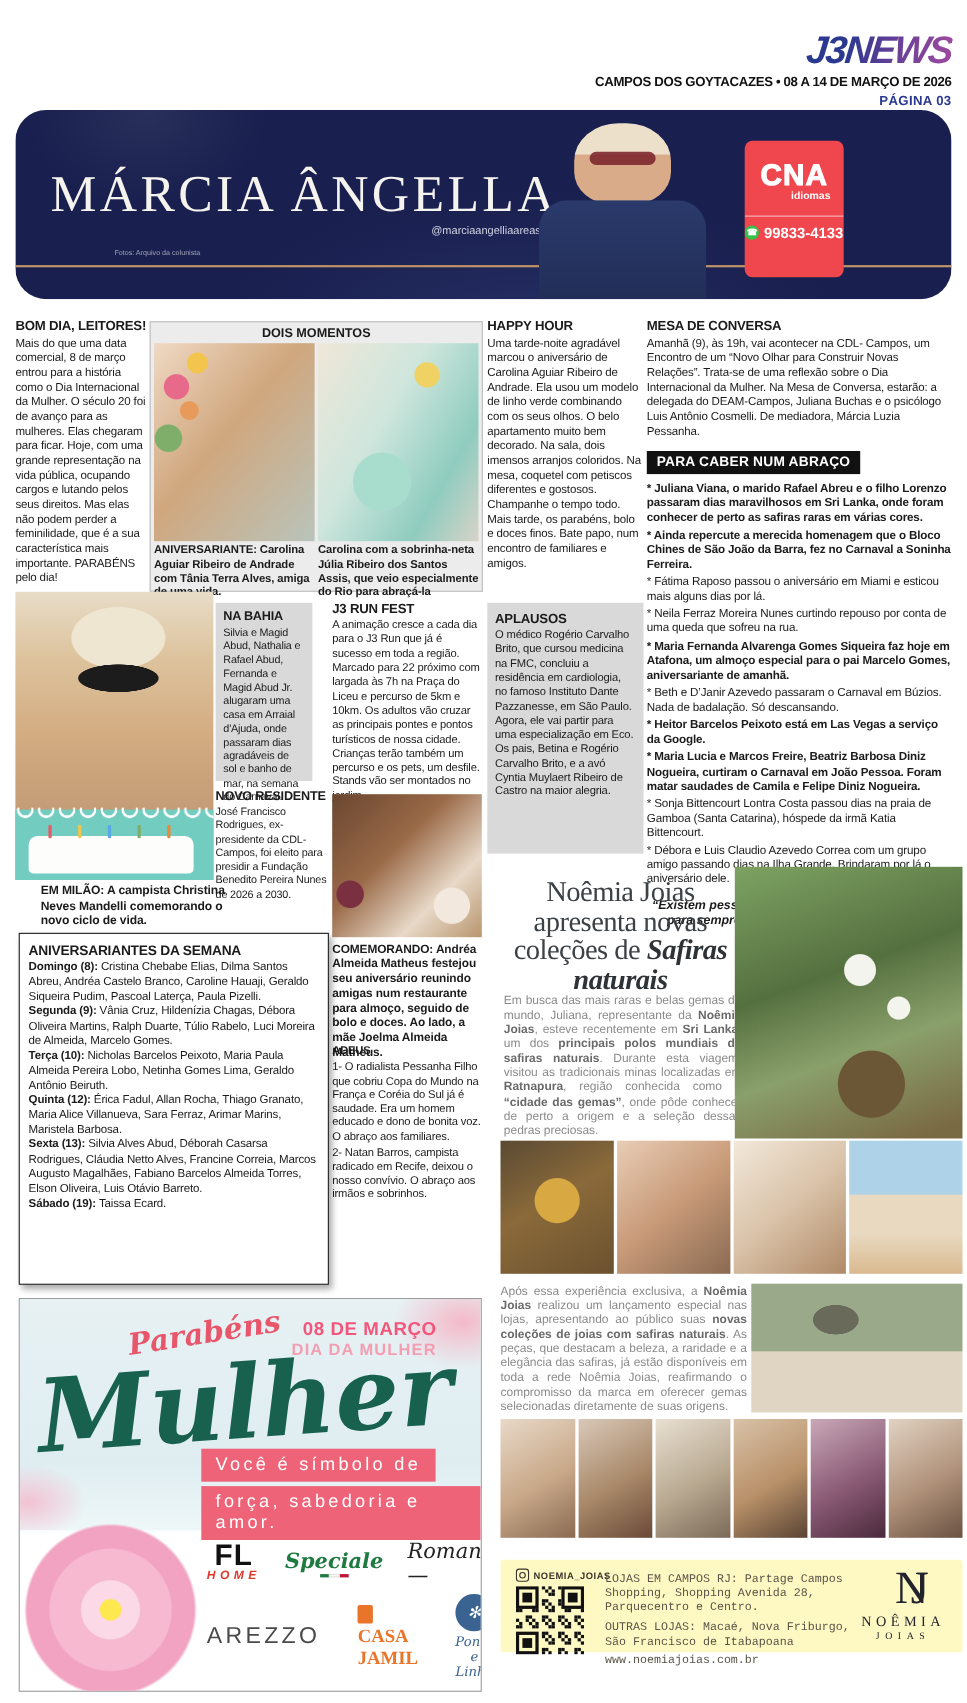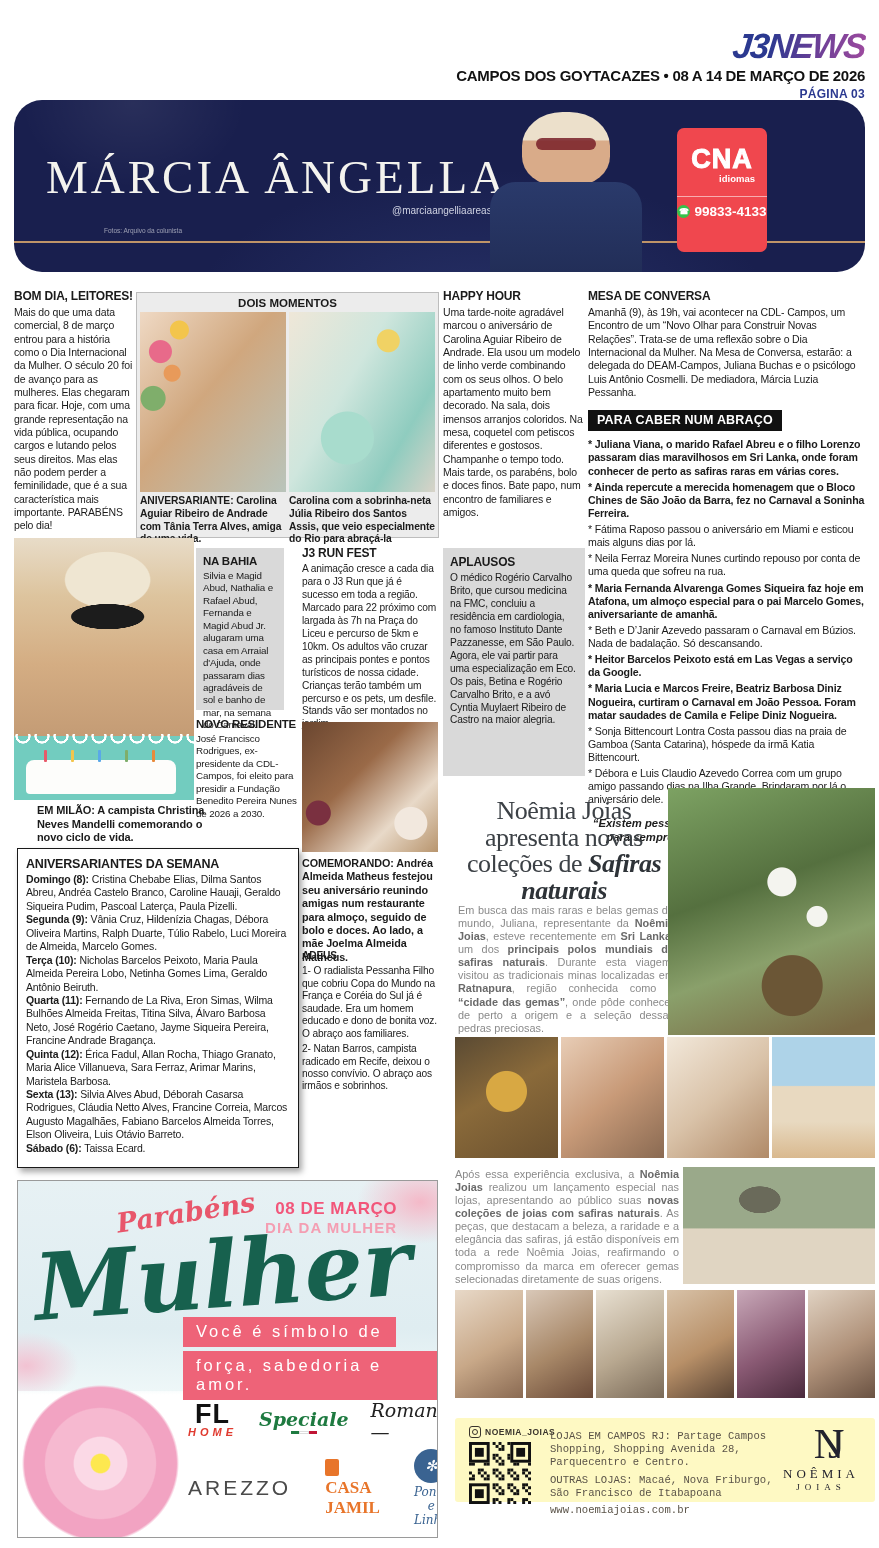--- a/index.html
+++ b/index.html
@@ -8,21 +8,21 @@
   .abs{position:absolute;}
   .hed{font-weight:700;font-size:12px;letter-spacing:-0.2px;margin:0 0 3px 0;}
   .bod{font-size:10.5px;line-height:1.27;letter-spacing:-0.15px;margin:0;}
   .cap{font-weight:700;font-size:10.3px;line-height:1.24;letter-spacing:-0.1px;margin:0;}
   .graybox{background:#d9d9d9;padding:7px 7px 9px 7px;box-sizing:border-box;}
   .ph{box-sizing:border-box;}
   
   .logo{font-style:italic;font-weight:900;font-size:35px;letter-spacing:-2px;transform:skewX(-6deg);}
   .logo .j3{color:#2b3990;}
   .logo .nw{background:linear-gradient(90deg,#2b3990,#6a3f97,#9b4a9e);-webkit-background-clip:text;background-clip:text;color:transparent;}
-  .dateline{font-weight:700;font-size:15px;letter-spacing:-0.3px;color:#111;}
+  .dateline{font-weight:700;font-size:12px;letter-spacing:-0.3px;color:#111;}
   .pagen{font-weight:700;font-size:12px;color:#2b3990;letter-spacing:0.3px;}
   
   .banner{left:14px;top:100px;width:851px;height:172px;border-radius:28px;
     background:radial-gradient(160px 120px at 14% 2%,rgba(255,255,255,.07),transparent 70%),
                radial-gradient(420px 220px at 55% 130%,rgba(70,90,160,.30),transparent 70%),#191f4e;
     overflow:hidden;}
   .colname{font-family:"Liberation Serif",serif;font-weight:400;font-size:47px;letter-spacing:3px;color:#f4f3ee;}
   .goldline{left:0;right:0;top:141px;height:2px;background:#bf9468;}
   .cna{left:663px;top:28px;width:90px;height:124px;background:#f0474e;border-radius:7px;text-align:center;color:#fff;overflow:hidden;}
   .cna .big{font-weight:900;font-size:27px;letter-spacing:1px;margin-top:16px;-webkit-text-stroke:1px #fff;}
@@ -218,24 +218,23 @@
     <p class="hed">APLAUSOS</p>
     <p class="bod" style="font-size:10.2px;">O médico Rogério Carvalho Brito, que cursou medicina na FMC, concluiu  a residência em cardiologia, no famoso Instituto Dante Pazzanesse, em São Paulo. Agora, ele vai partir para uma especialização em Eco. Os pais, Betina e Rogério Carvalho Brito, e a avó Cyntia Muylaert Ribeiro de Castro na maior alegria.</p>
   </div>
 
   <div class="abs anivbox">
     <p class="hed" style="font-size:12.5px;margin-bottom:2px;">ANIVERSARIANTES DA SEMANA</p>
     <div>
         <p class="aniv-row"><b>Domingo (8): </b>Cristina Chebabe Elias, Dilma Santos Abreu, Andréa Castelo Branco, Caroline Hauaji, Geraldo Siqueira Pudim, Pascoal Laterça, Paula Pizelli.</p>
         <p class="aniv-row"><b>Segunda (9): </b>Vânia Cruz, Hildenízia Chagas, Débora Oliveira Martins, Ralph Duarte, Túlio Rabelo, Luci Moreira de Almeida, Marcelo Gomes.</p>
         <p class="aniv-row"><b>Terça (10): </b>Nicholas Barcelos Peixoto, Maria Paula Almeida Pereira Lobo, Netinha Gomes Lima, Geraldo Antônio Beiruth.</p>
-        <p class="aniv-row"><b>Quarta (11): </b>Fernando de La Riva, Eron Simas, Wilma Bulhões  Almeida Freitas, Titina Silva, Álvaro Barbosa Neto, José Rogério Caetano, Jayme  Siqueira Pereira, Francine Andrade Bragança.</p>
         <p class="aniv-row"><b>Quinta (12): </b>Érica Fadul, Allan Rocha, Thiago Granato, Maria Alice Villanueva, Sara Ferraz, Arimar Marins, Maristela Barbosa.</p>
         <p class="aniv-row"><b>Sexta (13): </b>Silvia Alves Abud, Déborah Casarsa Rodrigues, Cláudia Netto Alves, Francine Correia, Marcos Augusto Magalhães, Fabiano Barcelos Almeida Torres, Elson Oliveira,  Luis Otávio Barreto.</p>
-        <p class="aniv-row"><b>Sábado (6): </b>Taissa Ecard.</p>
+        <p class="aniv-row"><b>Sábado (19): </b>Taissa Ecard.</p>
       </div>
   </div>
 
   <div class="abs admul">
     <div class="bluearea"></div>
     <div class="abs parabens" style="left:98px;top:16px;">Parabéns</div>
     <div class="abs mulher" style="left:16px;top:48px;">Mulher</div>
     <div class="abs" style="right:40px;top:18px;text-align:right;">
       <div class="d1">08 DE MARÇO</div>
       <div class="d2">DIA DA MULHER</div>

